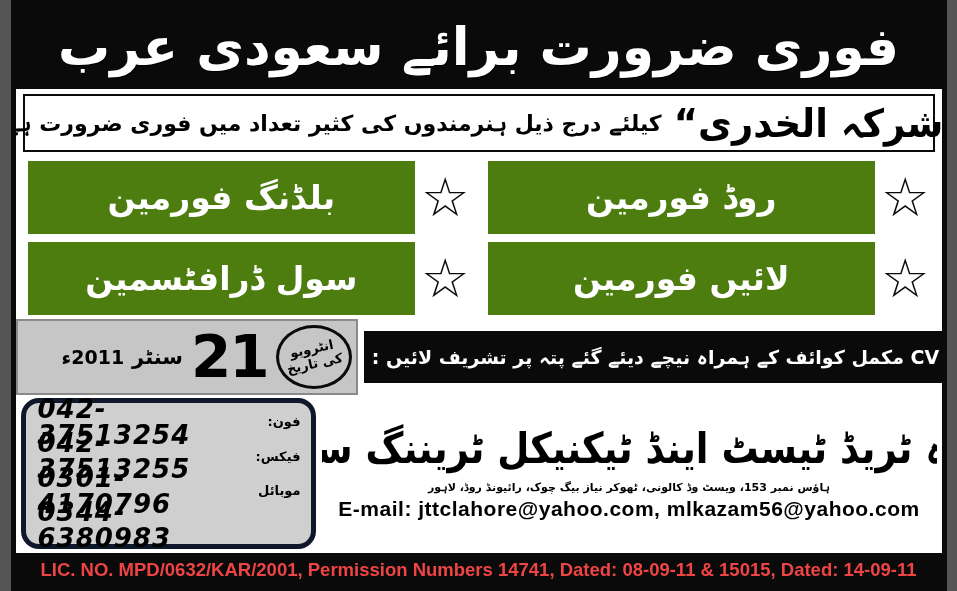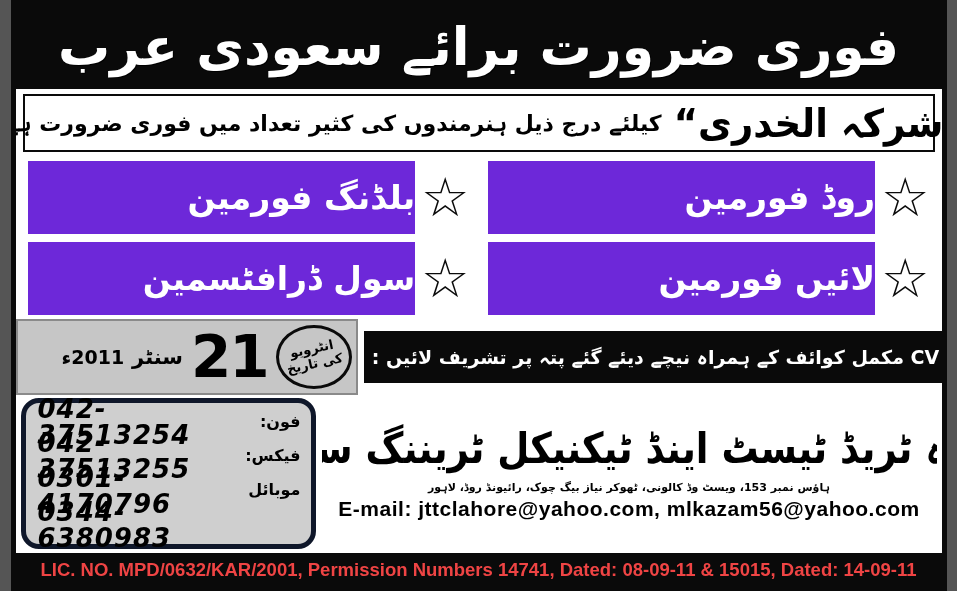--- a/index.html
+++ b/index.html
@@ -26,22 +26,22 @@
   .intro .rest { font-size:22px; font-weight:bold; }
   
   .jobs {
     flex:0 0 164px; padding:6px 12px 4px 12px; direction:rtl;
     display:grid; grid-template-columns:1fr 1fr; grid-template-rows:1fr 1fr;
     column-gap:18px; row-gap:8px;
   }
   .job-item { display:flex; align-items:center; gap:6px; }
   .job-star { font-size:54px; line-height:1; color:#0a0a0a; flex:0 0 48px; text-align:center; }
   .job-box {
-    background:#6d28d9; color:#ffffff; flex:1; height:100%;
-    display:flex; align-items:center; justify-content:flex-start;
+    background:#4d7c0f; color:#ffffff; flex:1; height:100%;
+    display:flex; align-items:center; justify-content:center;
     font-size:33px; font-weight:bold; letter-spacing:1px;
   }
   
   .schedule { flex:0 0 76px; display:flex; align-items:stretch; }
   .date-panel {
     flex:0 0 318px; background:#c6c6c6; border:2px solid #8a8a8a;
     display:flex; align-items:center; justify-content:center; gap:8px;
     direction:rtl; padding:0 4px;
   }
   .oval {
@@ -61,21 +61,21 @@
   }
   
   .contact { flex:1; display:flex; align-items:stretch; padding:3px 5px 4px 5px; gap:6px; }
   .phone-box {
     flex:0 0 295px; background:#cfcfcf; border:5px solid #0f172a; border-radius:18px;
     padding:5px 10px 5px 12px; display:flex; flex-direction:column; justify-content:space-between;
     box-shadow:0 0 0 2px #cfcfcf inset;
   }
   .phone-line { display:flex; align-items:center; justify-content:space-between; direction:ltr; height:28px; }
   .phone-number { font-size:26px; font-weight:bold; font-style:italic; letter-spacing:1px; line-height:1; }
-  .phone-label { font-size:16px; font-weight:bold; direction:rtl; text-align:right; width:46px; line-height:1.05; }
+  .phone-label { font-size:13px; font-weight:bold; direction:rtl; text-align:right; width:46px; line-height:1.05; }
   .company-block {
     flex:1; display:flex; flex-direction:column; align-items:center; justify-content:center;
     text-align:center; direction:rtl; overflow:hidden;
   }
   .company-name {
     font-size:37px; font-weight:bold; line-height:1.25; white-space:nowrap;
     transform:scaleY(1.15); margin-bottom:8px;
   }
   .company-address { font-size:11px; font-weight:bold; white-space:nowrap; margin-bottom:3px; }
   .company-email {

